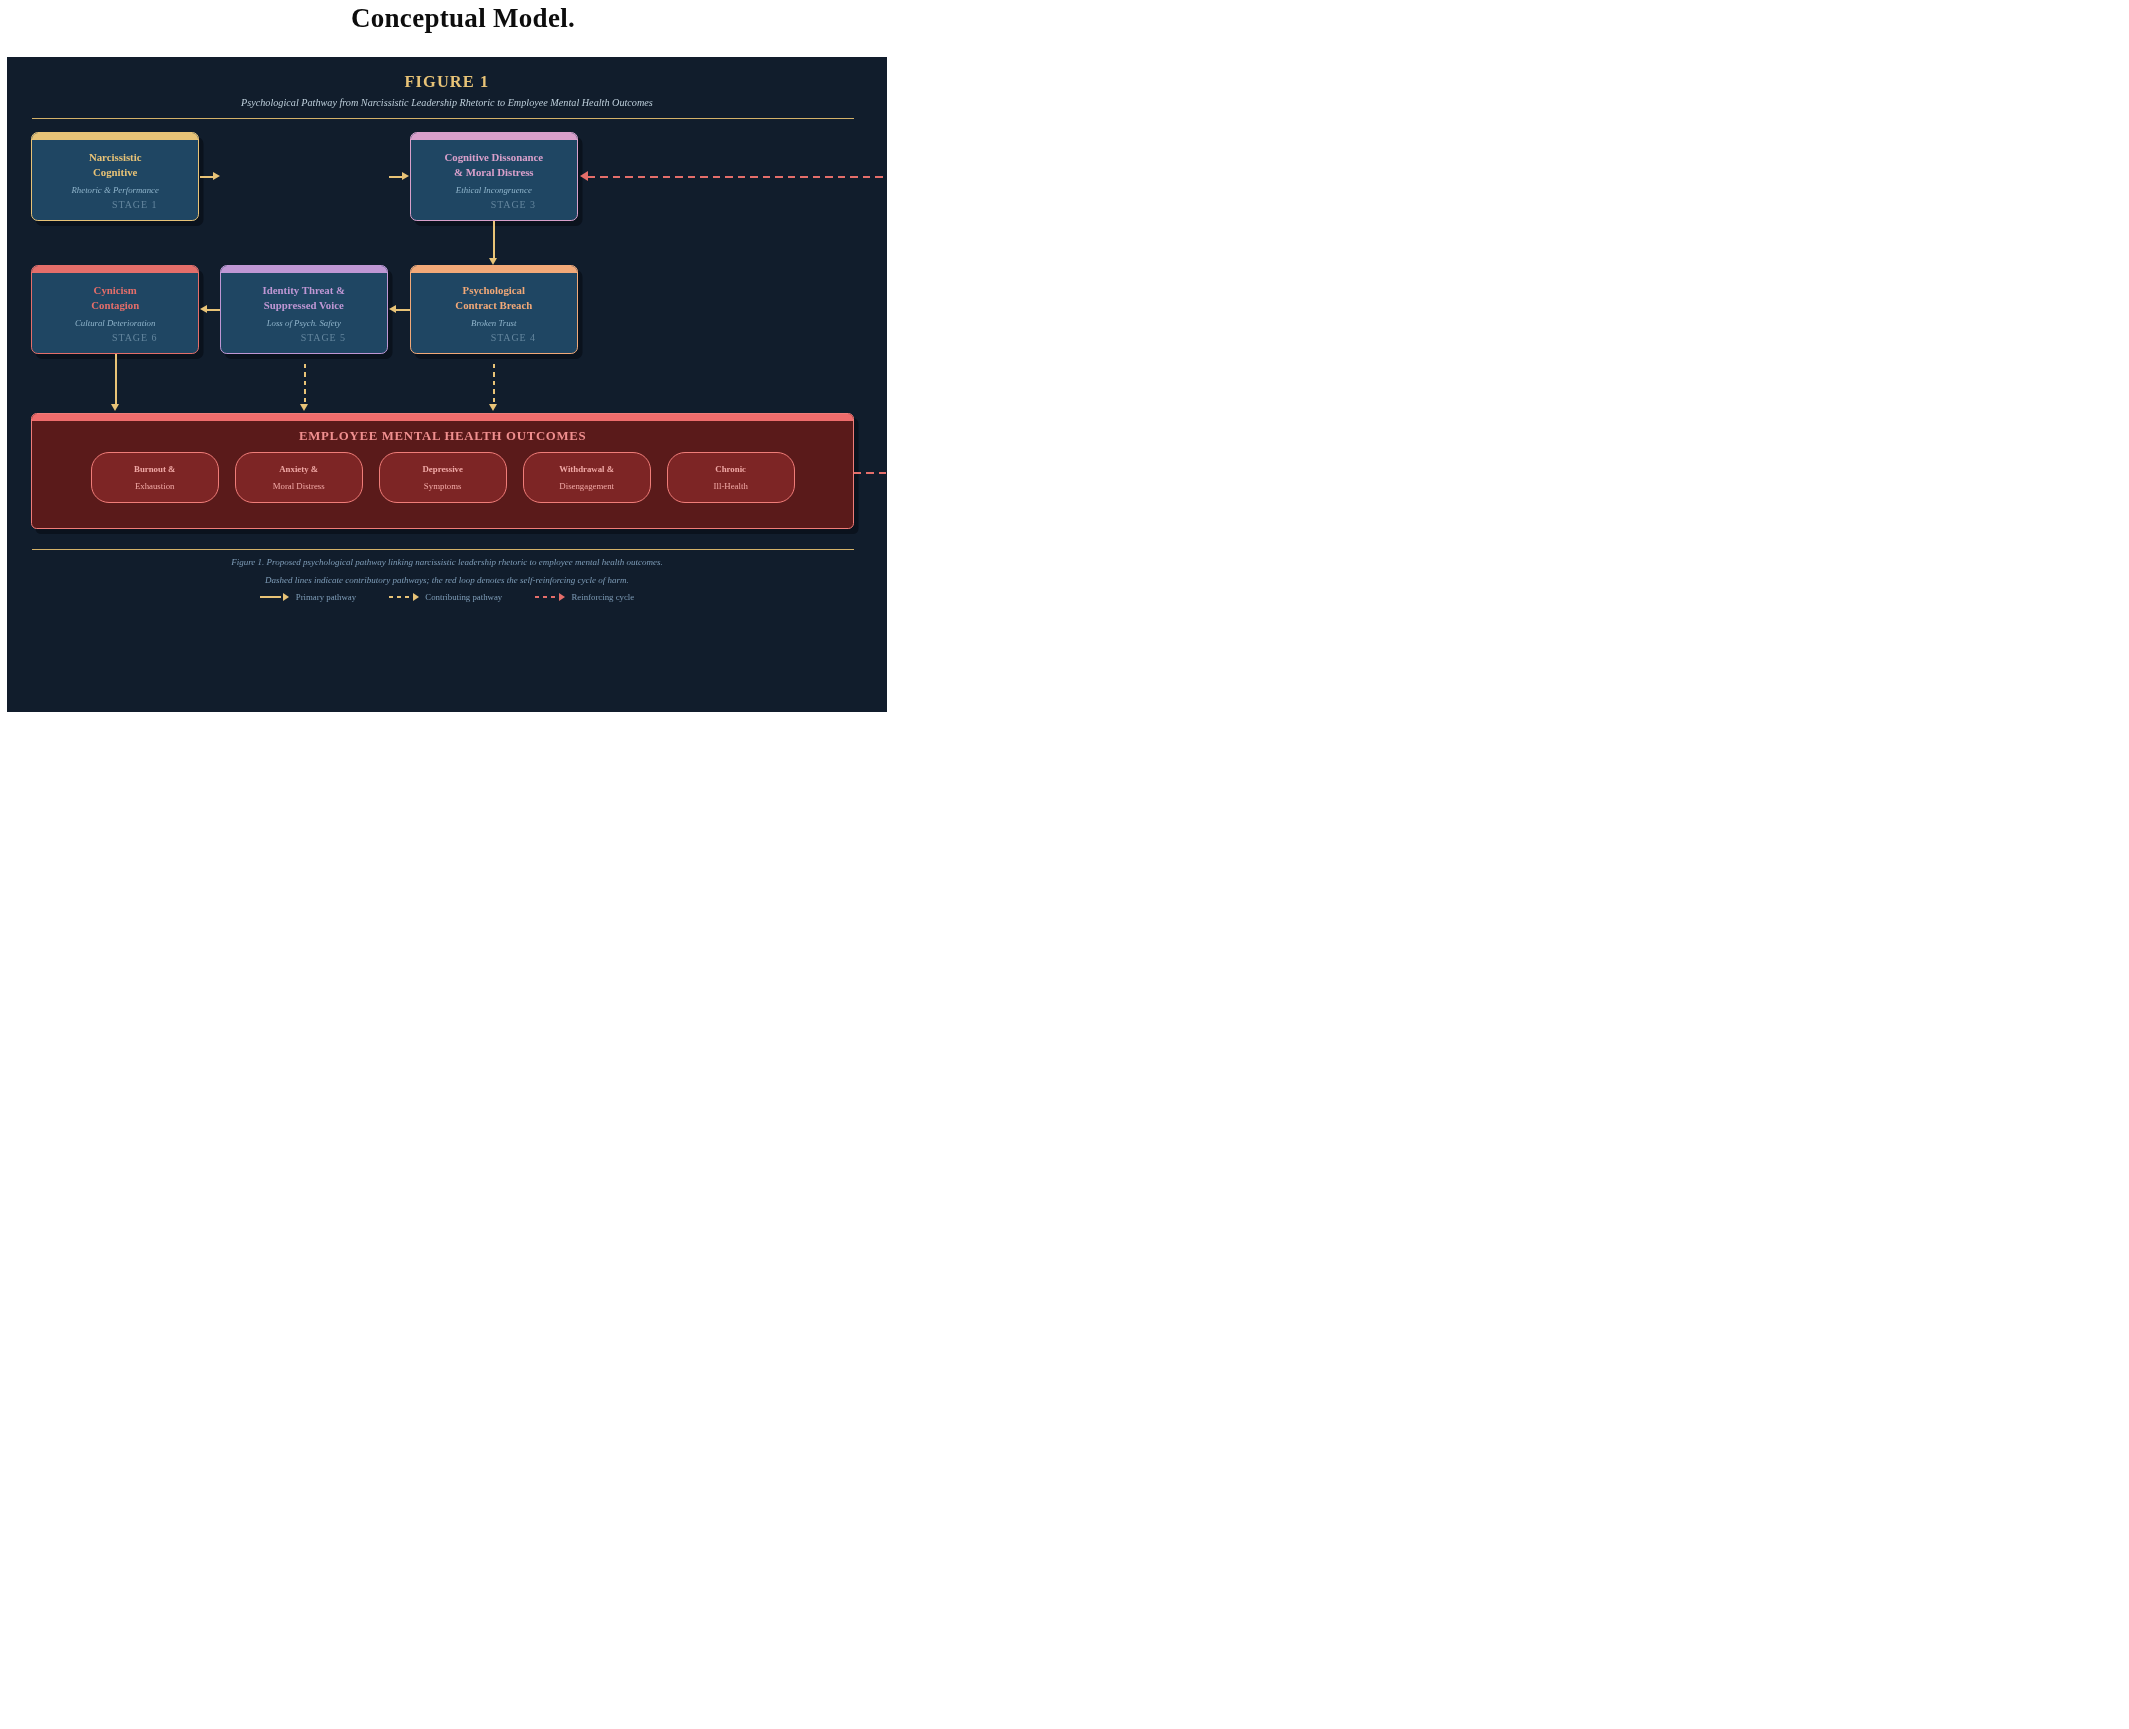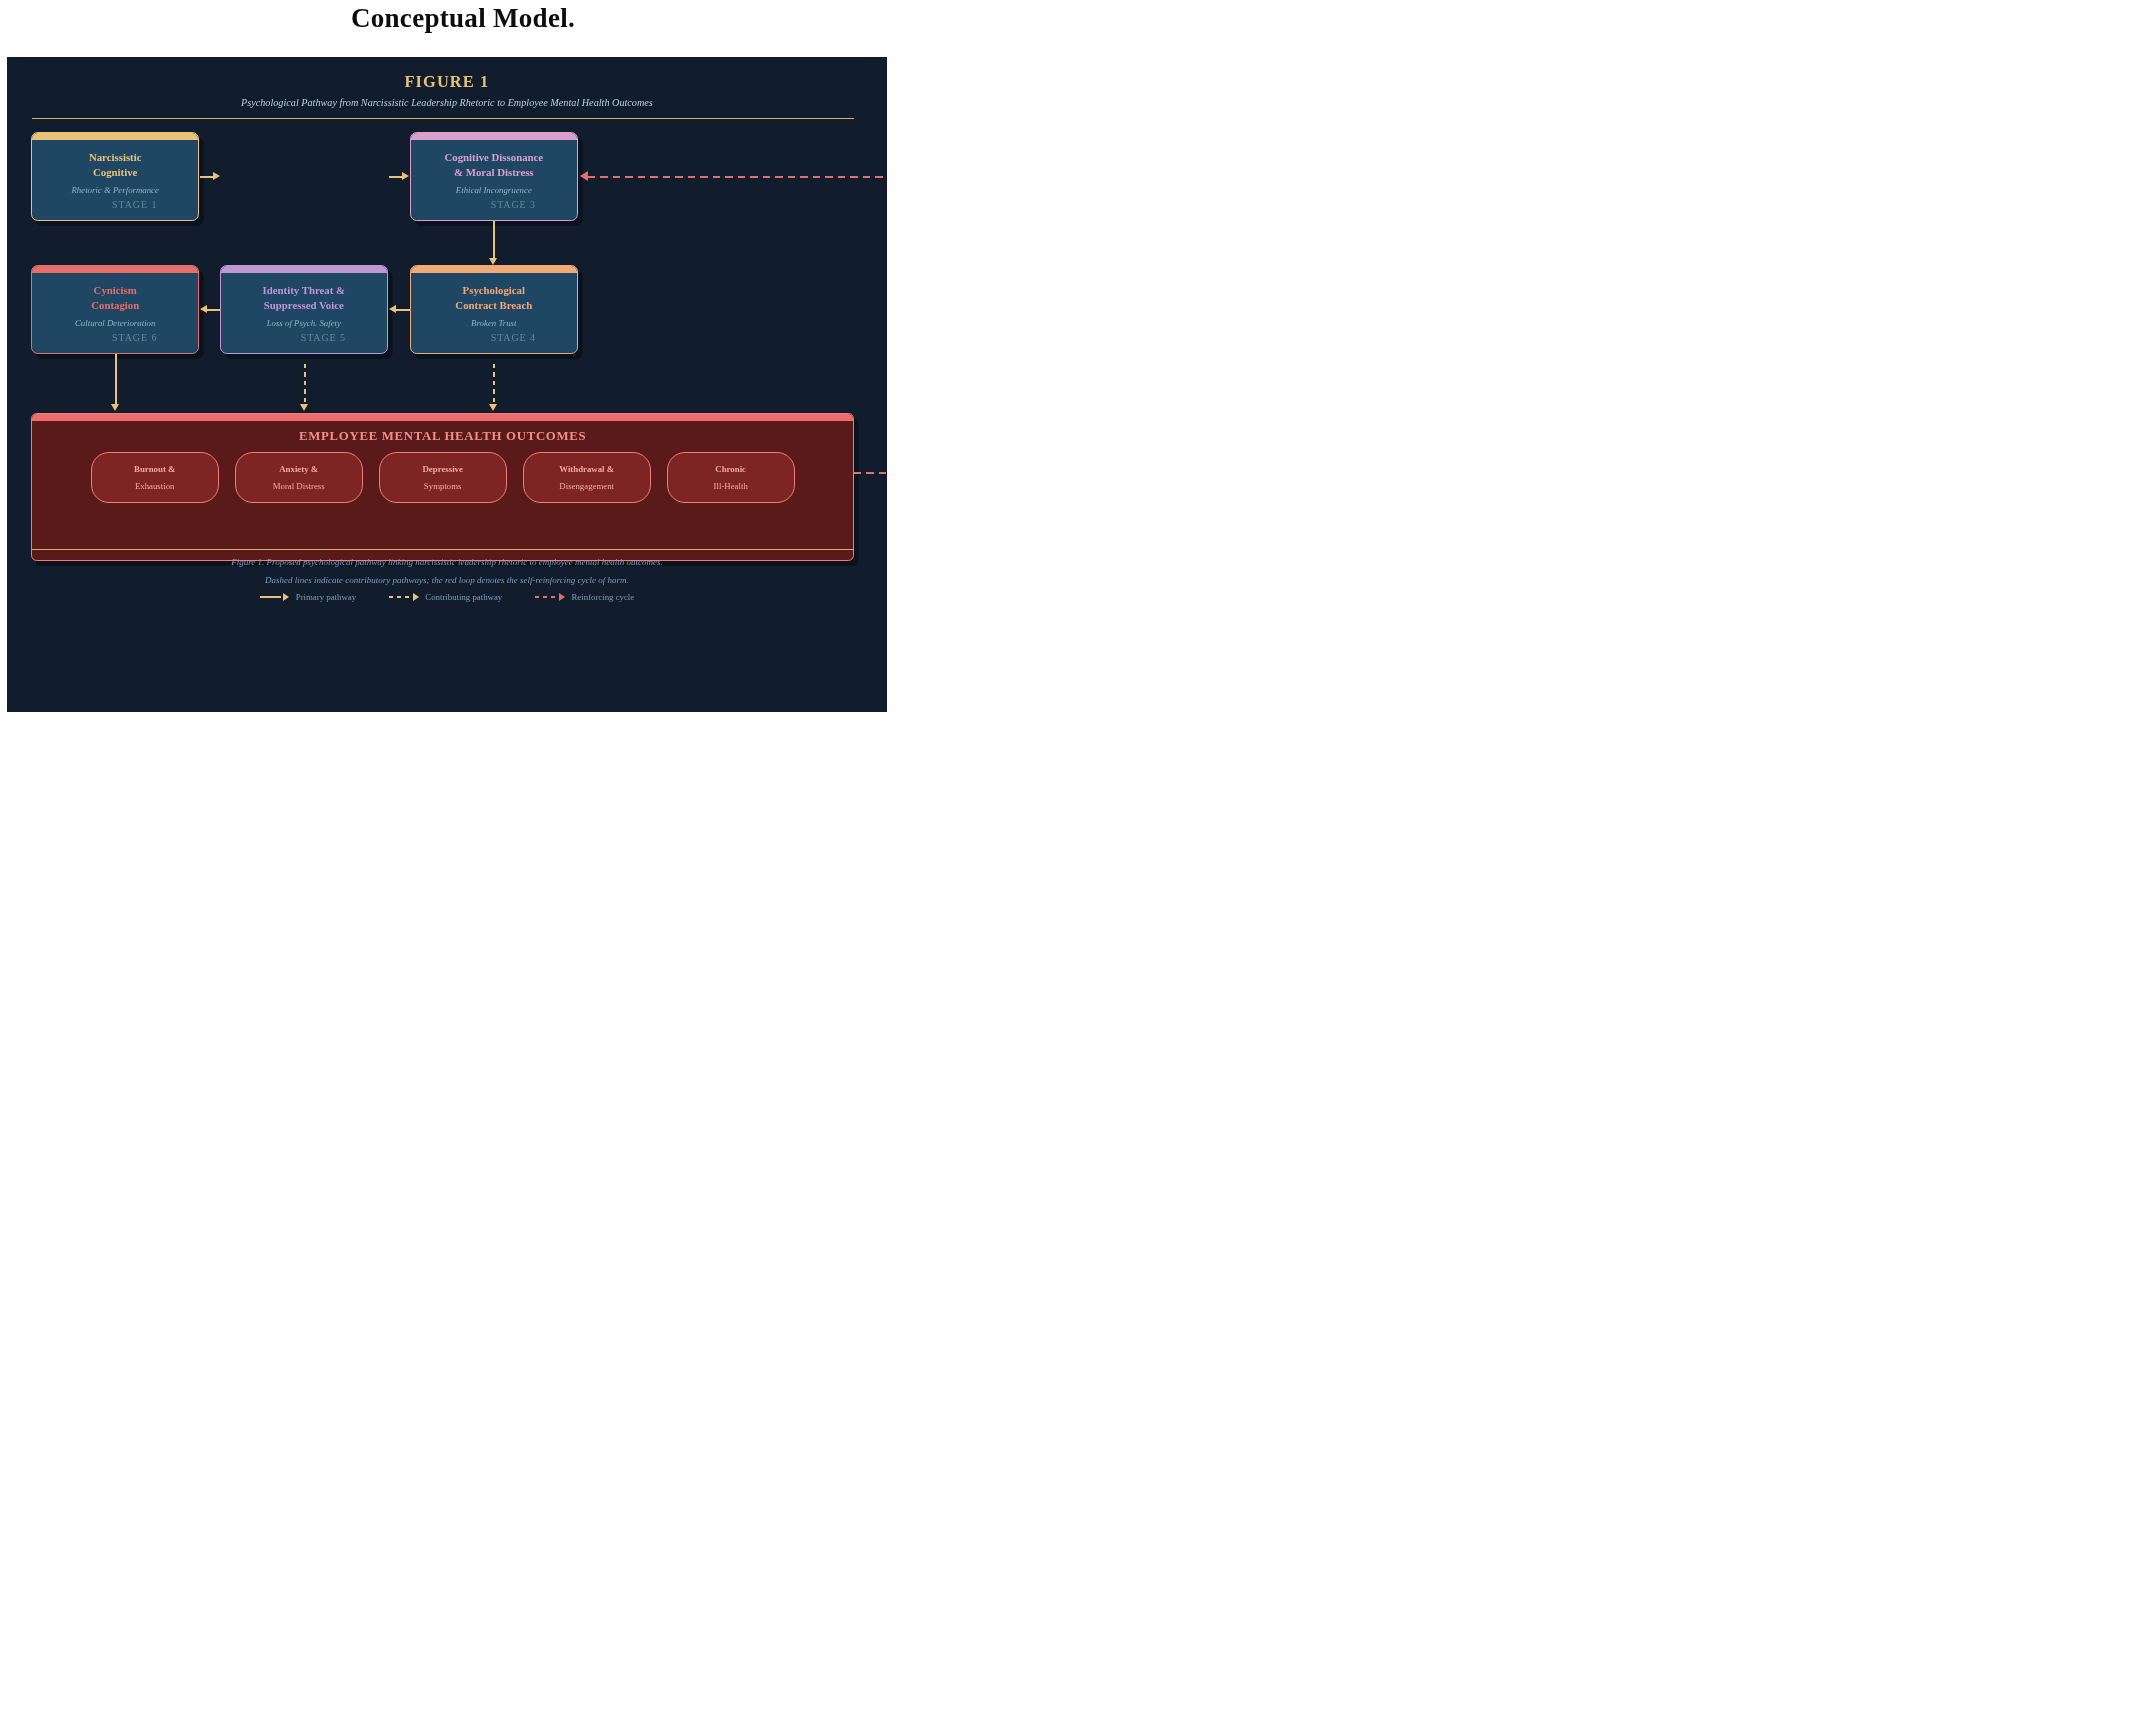--- a/index.html
+++ b/index.html
@@ -30,21 +30,21 @@
   .dash-h-red{position:absolute;height:2.3px;
     background:repeating-linear-gradient(90deg,var(--red) 0 7.4px,transparent 7.4px 12.5px);}
   .dash-v-gold{position:absolute;width:2px;
     background:repeating-linear-gradient(180deg,var(--gold) 0 4.5px,transparent 4.5px 8.5px);}
   .tri{position:absolute;width:0;height:0;}
   .tri-right{border-top:4.5px solid transparent;border-bottom:4.5px solid transparent;border-left:7.4px solid var(--gold);}
   .tri-left{border-top:4.5px solid transparent;border-bottom:4.5px solid transparent;border-right:7.4px solid var(--gold);}
   .tri-down{border-left:4.5px solid transparent;border-right:4.5px solid transparent;border-top:7.4px solid var(--gold);}
   .tri-left-red{border-top:5.7px solid transparent;border-bottom:5.7px solid transparent;border-right:8.5px solid var(--red);}
 
-  .outcomes{position:absolute;left:24.4px;top:356px;width:823px;height:148px;box-sizing:border-box;
+  .outcomes{position:absolute;left:24.4px;top:356px;width:823px;height:116px;box-sizing:border-box;
     border:1.7px solid var(--pill-border);border-radius:5.7px;background:var(--maroon);
     overflow:hidden;box-shadow:4.5px 5.1px 0 var(--shadow);}
   .outcomes-band{position:absolute;top:0;left:0;right:0;height:7.4px;background:var(--salmon);}
   .outcomes-title{position:absolute;top:15.3px;left:0;right:0;text-align:center;
     font-size:12.8px;font-weight:bold;letter-spacing:0.7px;color:var(--outcome-title);}
   .pills{position:absolute;top:38px;left:0;right:0;display:flex;justify-content:center;gap:16px;}
   .pill{width:128px;height:51px;box-sizing:border-box;border:1.4px solid var(--pill-border);
     border-radius:18px;background:var(--pill-fill);display:flex;flex-direction:column;
     align-items:center;justify-content:center;gap:6.2px;text-align:center;}
   .pill-l1{font-size:8.8px;font-weight:bold;color:var(--pill-text);}

